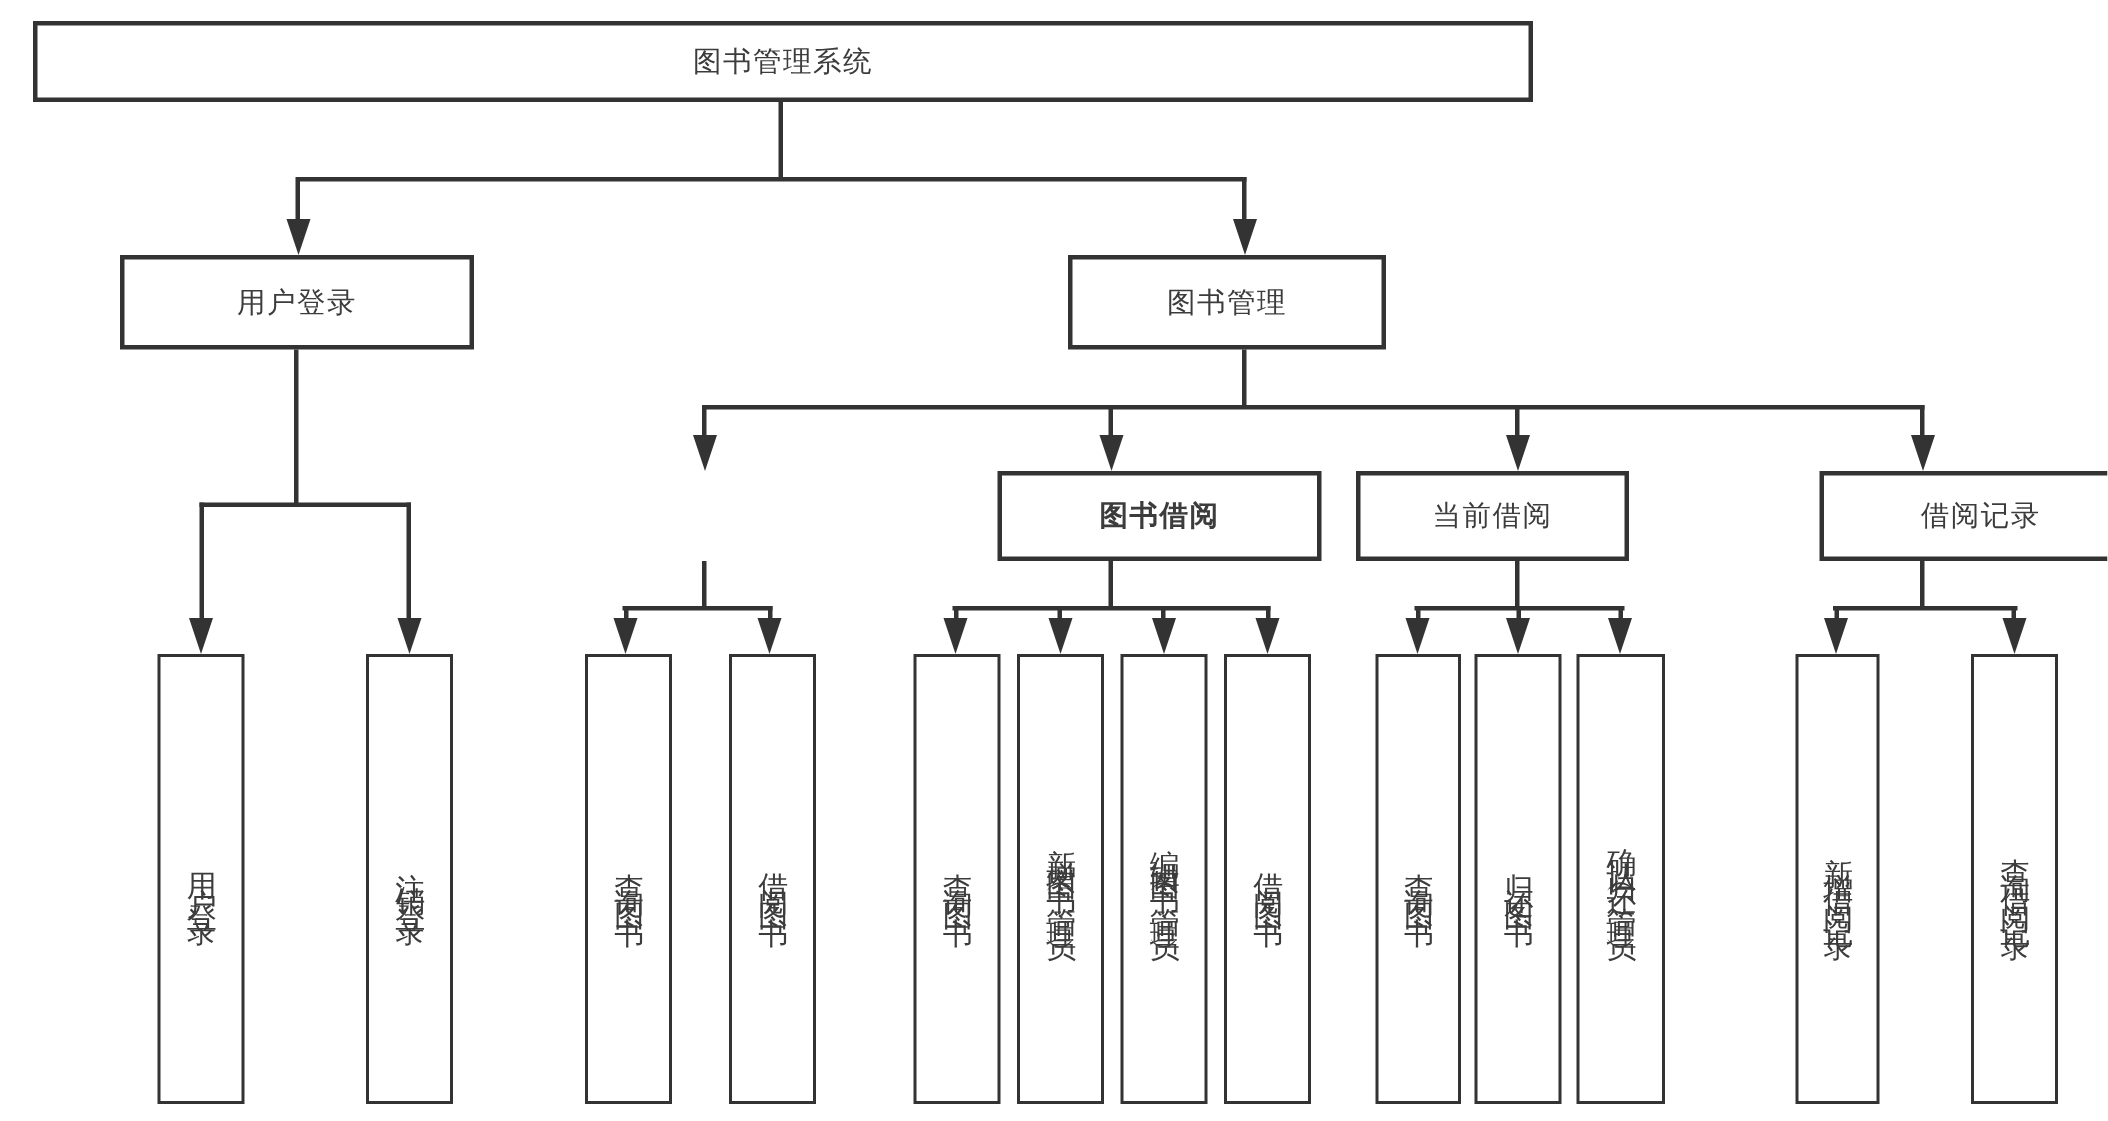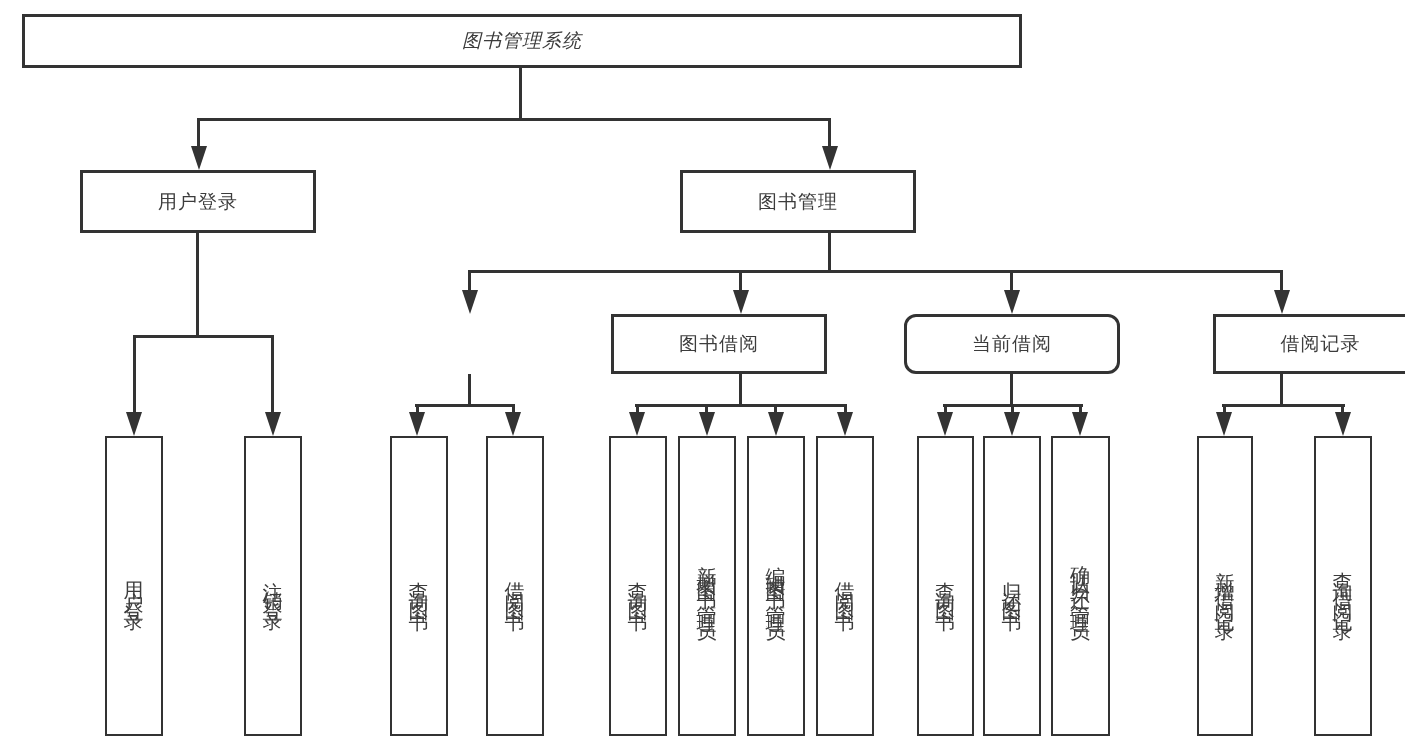--- a/index.html
+++ b/index.html
@@ -31,52 +31,52 @@
     position:absolute; right:8px; bottom:4px;
     font-size:21px; color:rgba(153,153,153,0.9); letter-spacing:1px;
     white-space:nowrap;
   }
 </style>
 </head>
 <body>
 
 <div id="stage">
 
-  <div class="box" style="left:22px; top:14px; width:1000px; height:54px;font-style:italic;">图书管理系统</div>
+  <div class="box" style="left:22px; top:14px; width:1000px; height:54px;">图书管理系统</div>
 
   <div class="vline" style="left:519px; top:68px; height:52px;"></div>
   <div class="hline" style="left:198px; top:118px; width:633px;"></div>
   <div class="vline" style="left:197px; top:118px; height:34px;"></div>
   <div class="arrow" style="left:191px; top:146px;"></div>
   <div class="vline" style="left:828px; top:118px; height:34px;"></div>
   <div class="arrow" style="left:822px; top:146px;"></div>
 
   <div class="box" style="left:80px; top:170px; width:236px; height:63px;">用户登录</div>
-  <div class="box" style="left:680px; top:170px; width:236px; height:63px;">图书管理</div>
+  <div class="box" style="left:712px; top:170px; width:212px; height:63px;">图书管理</div>
 
   <div class="vline" style="left:196px; top:233px; height:104px;"></div>
   <div class="hline" style="left:133px; top:335px; width:141px;"></div>
   <div class="vline" style="left:133px; top:335px; height:80px;"></div>
   <div class="arrow" style="left:126px; top:412px;"></div>
   <div class="vline" style="left:271px; top:335px; height:80px;"></div>
   <div class="arrow" style="left:265px; top:412px;"></div>
 
   <div class="vline" style="left:828px; top:233px; height:39px;"></div>
   <div class="hline" style="left:468px; top:270px; width:815px;"></div>
   <div class="vline" style="left:468px; top:270px; height:26px;"></div>
   <div class="arrow" style="left:462px; top:290px;"></div>
   <div class="vline" style="left:739px; top:270px; height:26px;"></div>
   <div class="arrow" style="left:733px; top:290px;"></div>
   <div class="vline" style="left:1010px; top:270px; height:26px;"></div>
   <div class="arrow" style="left:1004px; top:290px;"></div>
   <div class="vline" style="left:1280px; top:270px; height:26px;"></div>
   <div class="arrow" style="left:1274px; top:290px;"></div>
 
-  <div class="box" style="left:611px; top:314px; width:216px; height:60px;">图书借阅</div>
-  <div class="box" style="left:904px; top:314px; width:216px; height:60px;border-radius:12px;">当前借阅</div>
+  <div class="box" style="left:665px; top:314px; width:216px; height:60px;font-weight:bold;">图书借阅</div>
+  <div class="box" style="left:904px; top:314px; width:182px; height:60px;">当前借阅</div>
   <div class="box" style="left:1174px; top:314px; width:215px; height:60px;margin-left:39px;">借阅记录</div>
 
   <div class="vline" style="left:468px; top:374px; height:32px;"></div>
   <div class="hline" style="left:415px; top:404px; width:100px;"></div>
   <div class="vline" style="left:416px; top:404px; height:12px;"></div>
   <div class="arrow" style="left:409px; top:412px;"></div>
   <div class="vline" style="left:512px; top:404px; height:12px;"></div>
   <div class="arrow" style="left:505px; top:412px;"></div>
 
   <div class="vline" style="left:739px; top:374px; height:32px;"></div>

